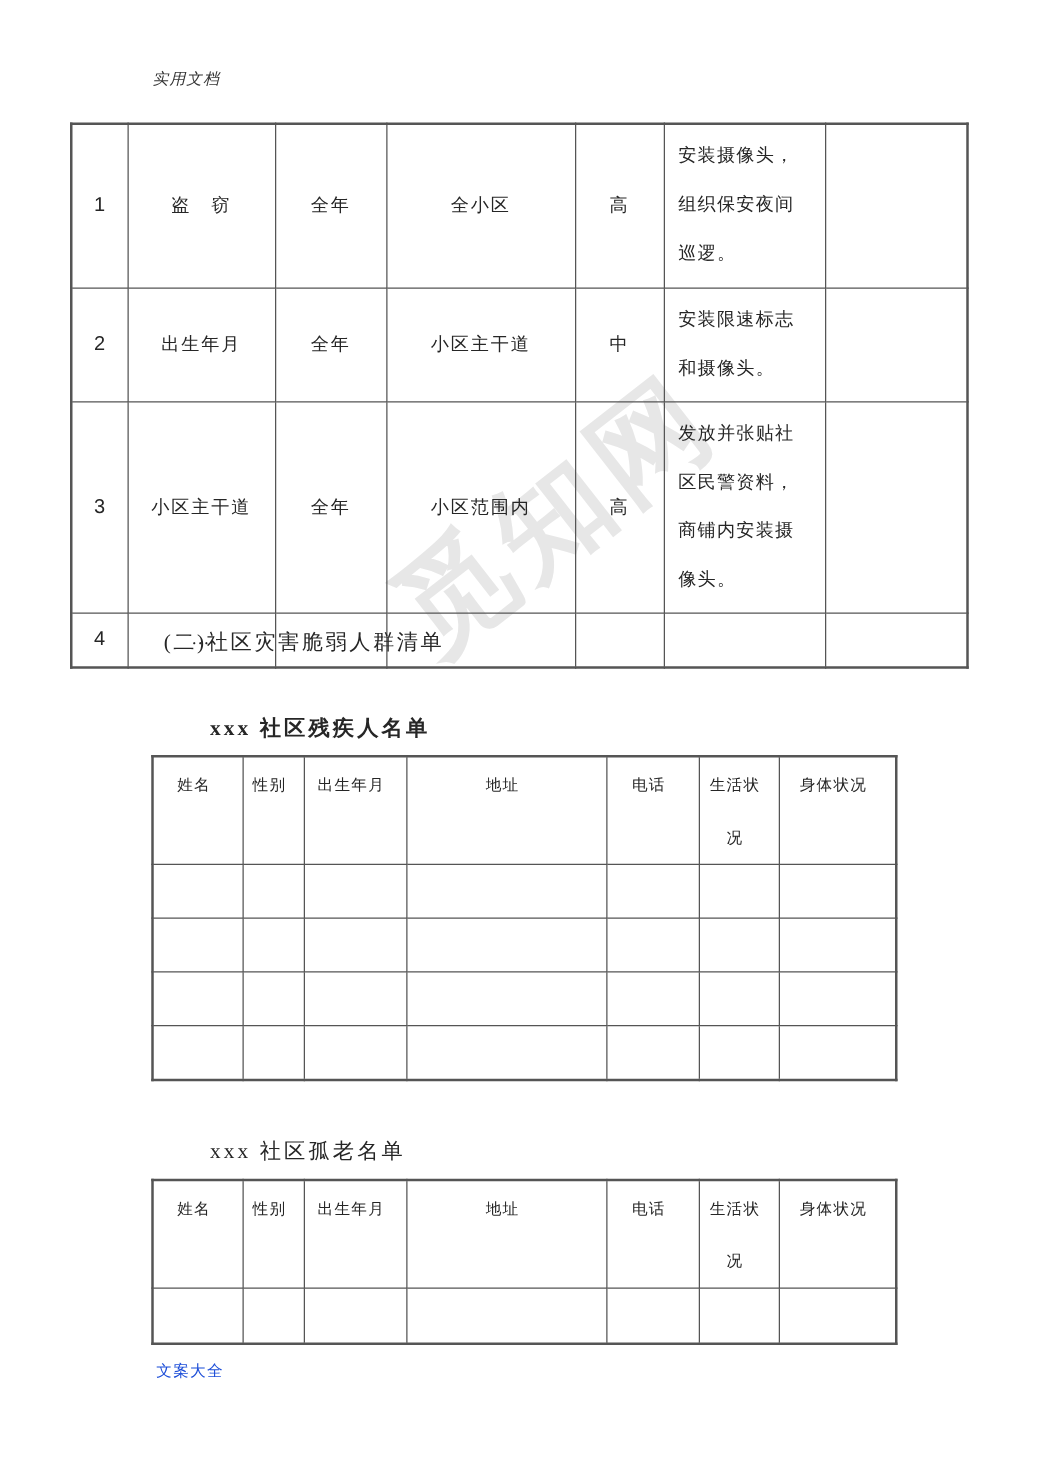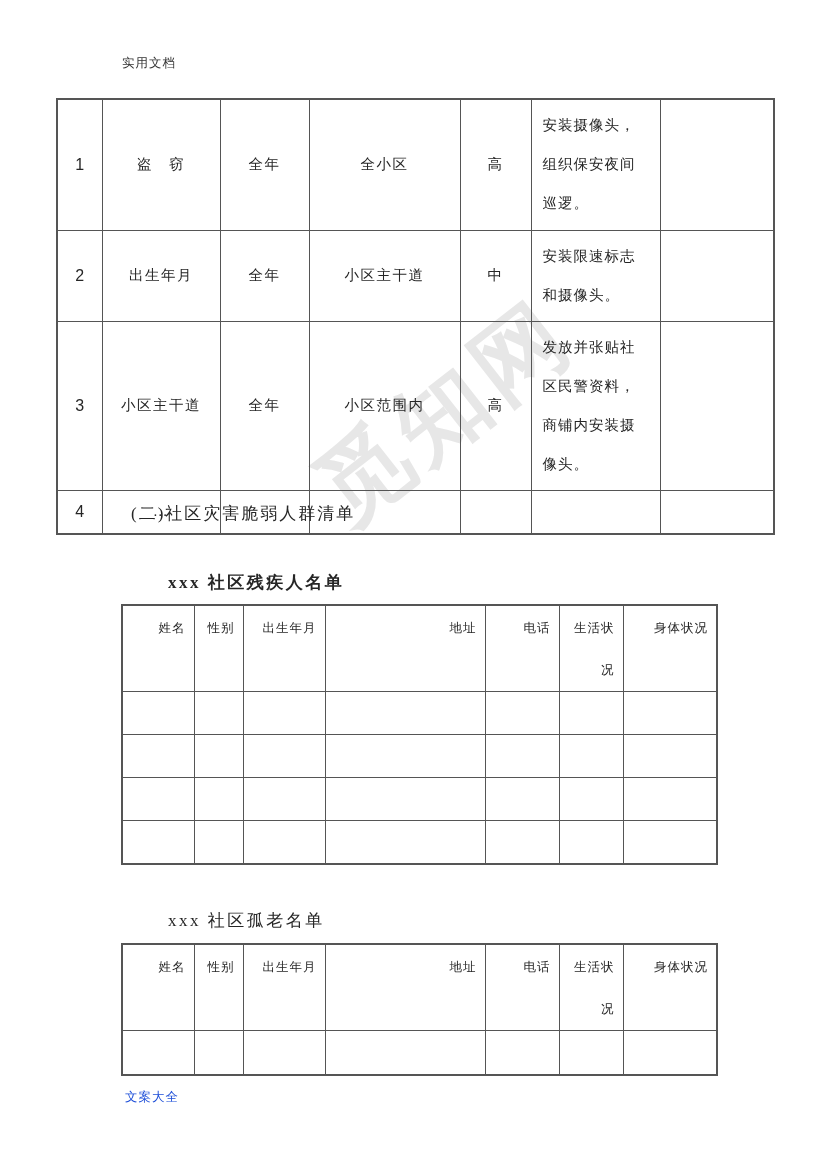--- a/index.html
+++ b/index.html
@@ -17,21 +17,21 @@
     position:absolute; left:445px; top:412px;
     transform:translate(-50%,-50%) rotate(-38deg);
     font-size:90px; font-weight:900; letter-spacing:8px;
     color:#e7e7e7; white-space:nowrap;
     font-family:"Liberation Sans","DejaVu Sans",sans-serif;
     z-index:0; user-select:none;
   }
   .layer { position:relative; z-index:1; }
   .pg-header {
     position:absolute; left:122px; top:55px;
-    font-size:12.5px; letter-spacing:1px; color:#333;
+    font-size:12.5px; letter-spacing:1px; color:#333;font-style:italic;
   }
   .pg-footer {
     position:absolute; left:125px; top:1089px;
     font-size:12.5px; letter-spacing:1px; color:#1d4ed8;
   }
   table { border-collapse:collapse; table-layout:fixed; background:transparent; }
   td, th { border:1px solid #555; font-weight:normal; }
 
   
   .risk-table { position:absolute; left:56px; top:98px; width:717px; border:2px solid #555; }
@@ -59,21 +59,21 @@
   }
   .list-title { position:absolute; font-size:17px; letter-spacing:2.5px; }
   .title-disabled { left:168px; top:571px;font-weight:bold; }
   .title-elderly  { left:168px; top:909px; }
 
   
   .list-table { position:absolute; left:121px; width:595px; border:2px solid #555; }
   .table-disabled { top:604px; }
   .table-elderly  { top:943px; }
   .list-table th {
-    vertical-align:top; text-align:right;
+    vertical-align:top; text-align:center;
     font-size:12.5px; letter-spacing:1px;
     line-height:42px; padding:1px 8px 0 2px;
     font-weight:normal;
     margin-left:24px;
   }
   .list-table tr.hdr { height:85px; }
   .list-table tr.blank { height:43px; }
   .table-elderly tr.blank { height:44px; }
 </style>
 </head>

